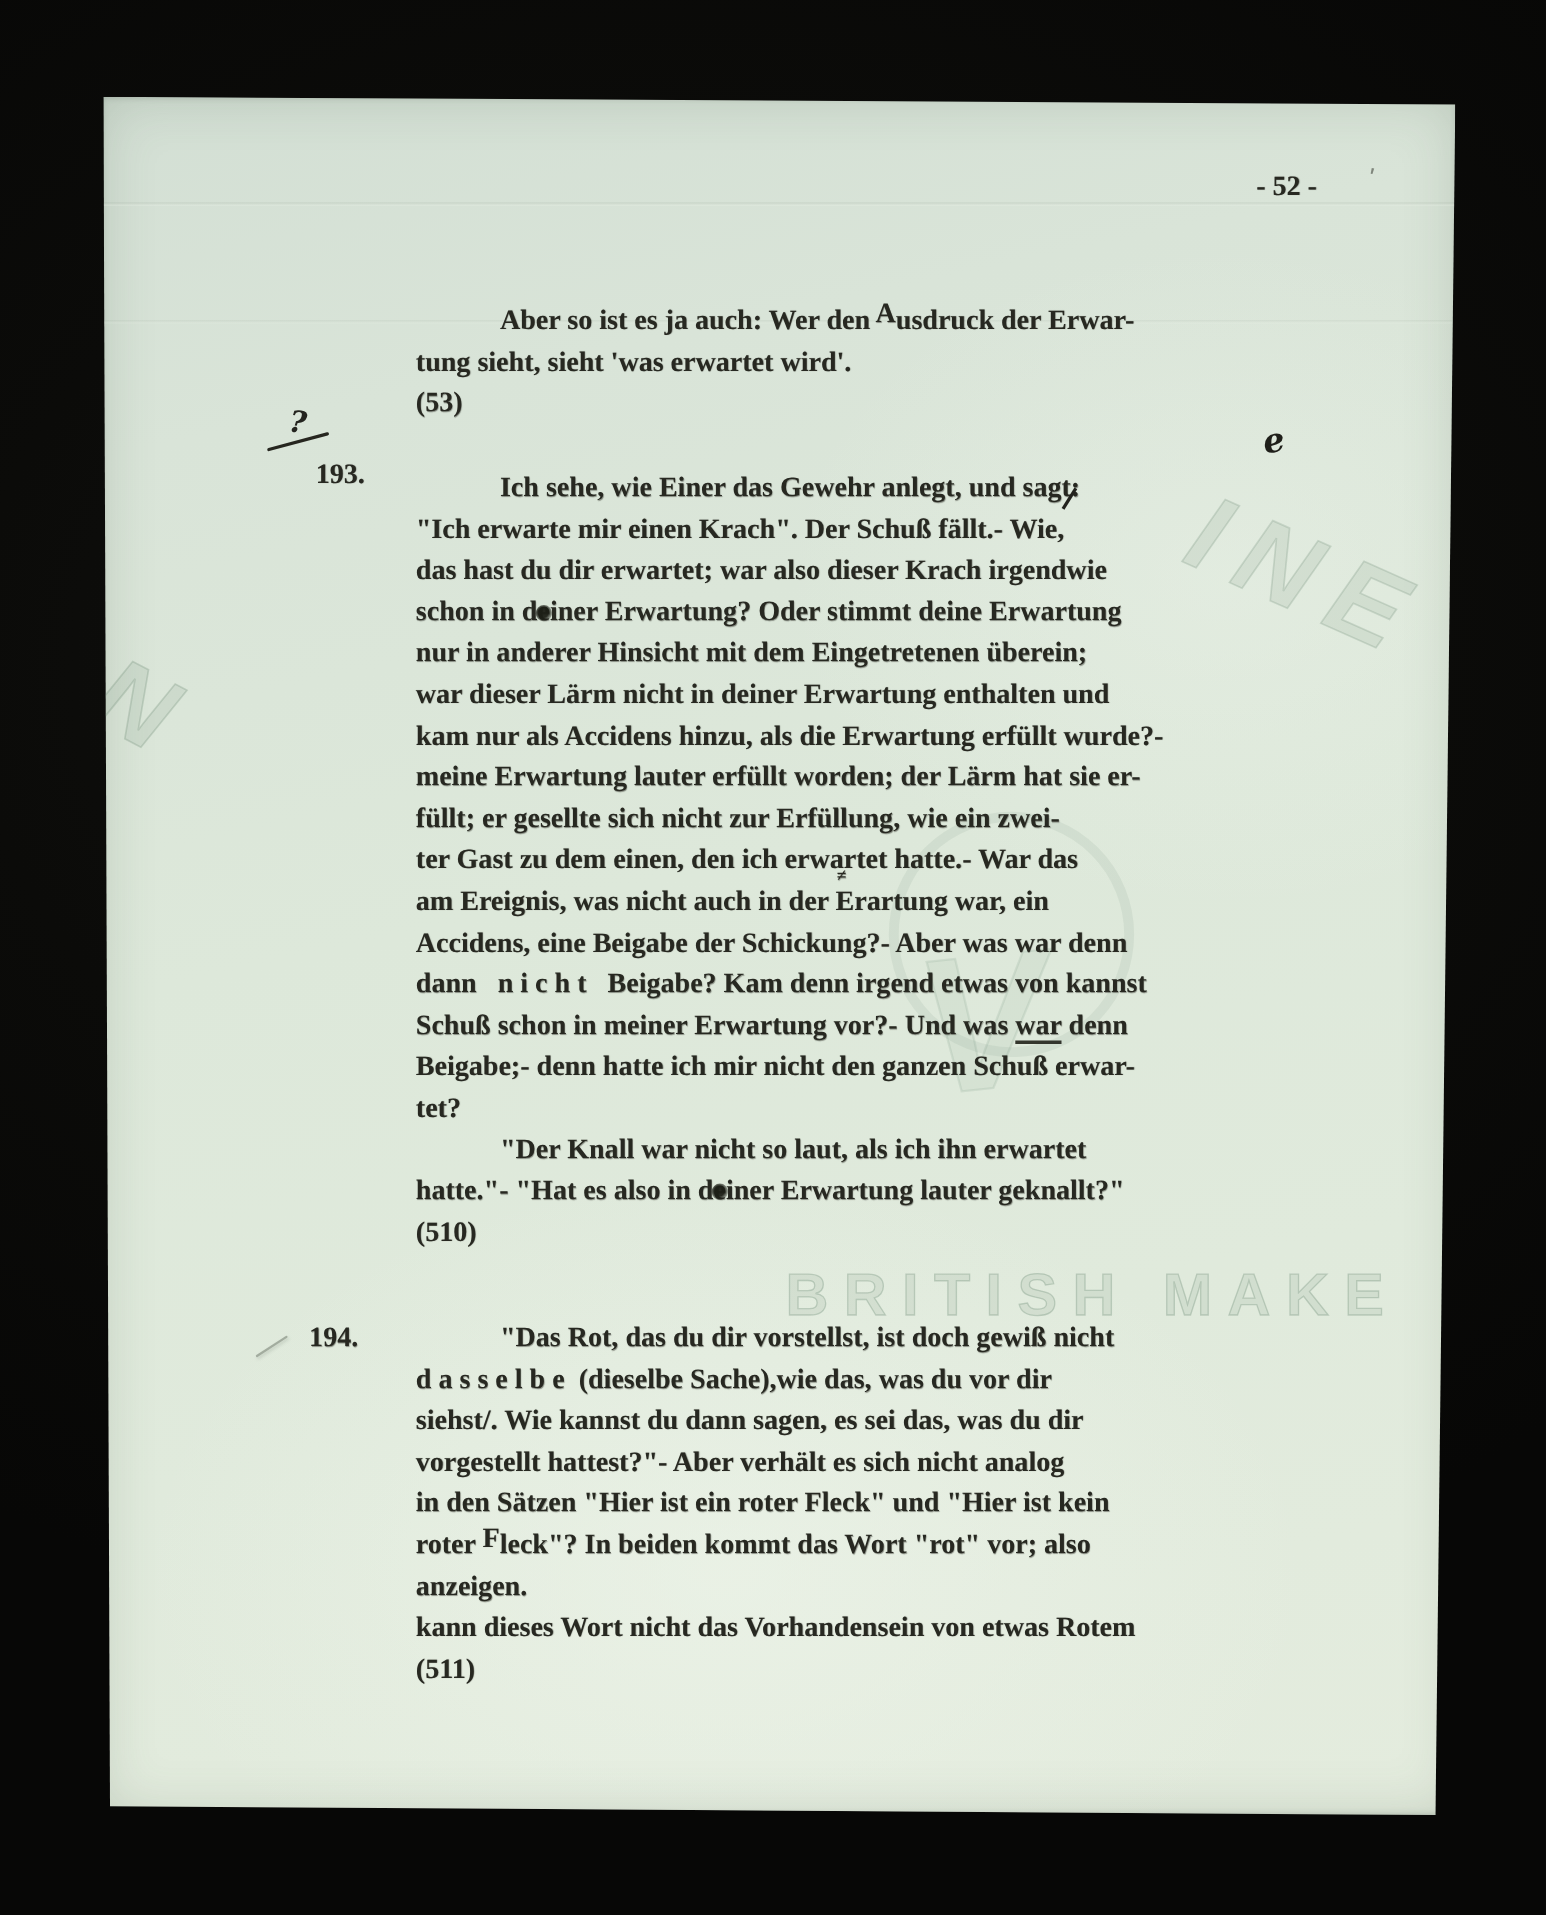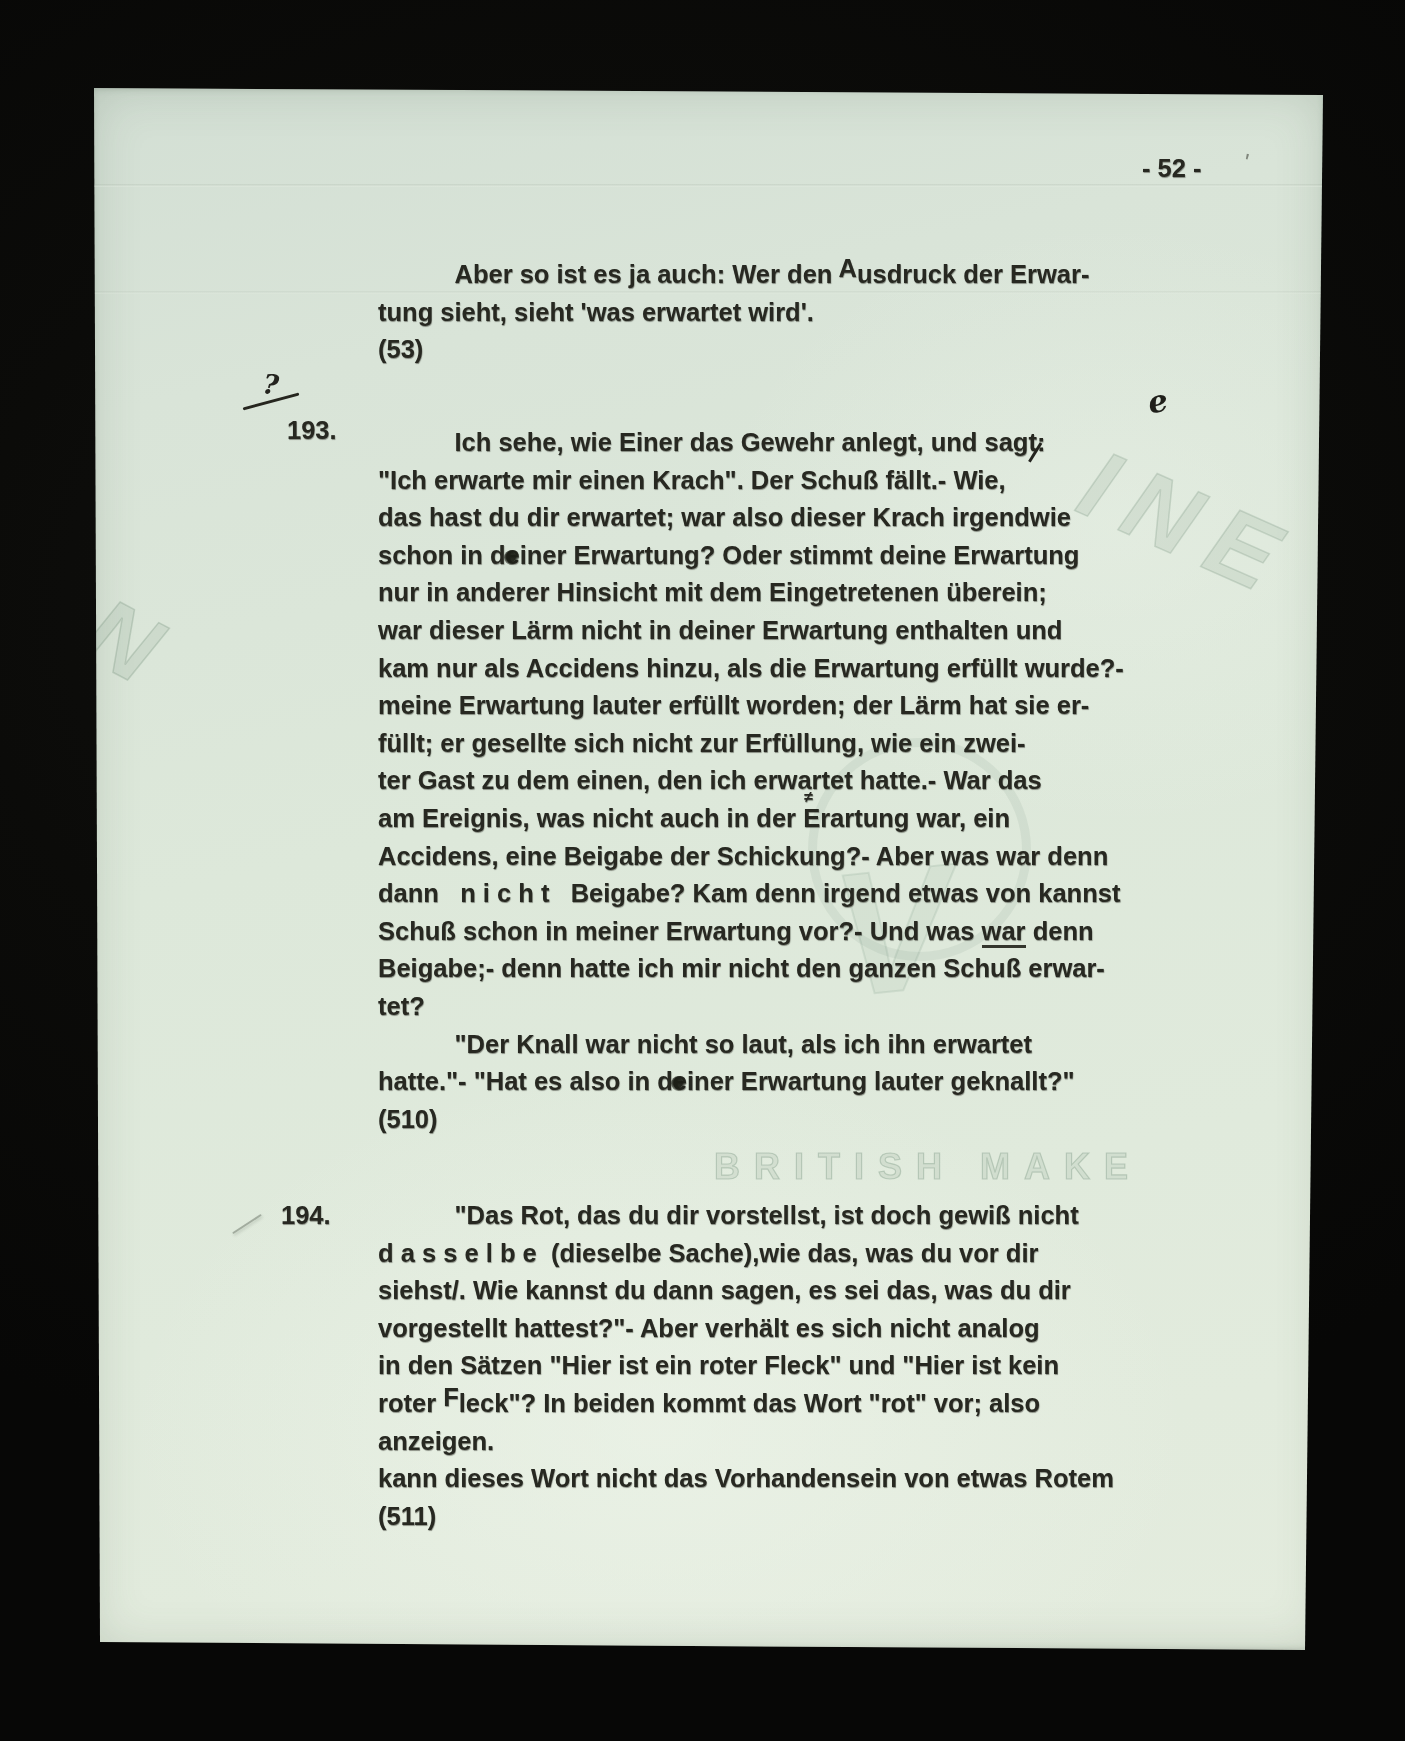--- a/index.html
+++ b/index.html
@@ -21,21 +21,21 @@
     box-shadow: inset 0 0 50px rgba(70,90,72,0.20), inset 0 0 7px rgba(55,70,56,0.28);
     clip-path: polygon(2px 0px, 1231px 7px, 1213px 1562px, 8px 1554px);
   }
   .crease{position:absolute;left:0;width:100%;height:3px;
     background:linear-gradient(to bottom, rgba(96,112,96,0.16), rgba(238,245,235,0.45));}
   .crease.c1{top:96px;opacity:.8;}
   .crease.c2{top:203px;opacity:.55;}
 
   
   .line,.seclabel,.pagenum{
-    font-family:Liberation Sans, sans-serif;
+    font-family:Liberation Serif, serif;
     font-weight:700;font-size:25.5px;color:#272821;
     text-shadow:0.5px 0.5px 0.8px rgba(30,32,24,0.45);
   }
   .section{position:absolute;left:286px;}
   .line{height:37.6px;line-height:37.6px;white-space:pre;}
   .indent{padding-left:76.5px;}
   .seclabel{position:absolute;height:37.6px;line-height:37.6px;margin-left:32px;}
   .pagenum{position:absolute;left:1050px;top:62px;height:37.6px;line-height:37.6px;}
   .corner-tick{position:absolute;left:1149px;top:64px;
     font:700 17px "Liberation Mono","DejaVu Sans Mono",monospace;color:#272821;
@@ -61,21 +61,21 @@
   .hand-e{position:absolute;left:1056px;top:295px;
     font:italic 700 31px "DejaVu Serif",serif;color:#1f1f1a;transform:rotate(-10deg);}
   .smudge{position:absolute;left:138px;top:1135px;width:34px;height:2px;
     background:rgba(70,80,68,0.4);border-radius:2px;transform:rotate(-33deg);
     box-shadow:0 2px 3px rgba(70,80,68,0.22);}
 
   
   .wm{position:absolute;pointer-events:none;
     font-family:"Liberation Sans",sans-serif;font-weight:700;
     color:rgba(120,148,126,0.14);-webkit-text-stroke:1.2px rgba(110,140,118,0.32);}
-  .wm-brand{left:622px;top:1058px;font-size:36px;letter-spacing:14px;}
+  .wm-brand{left:622px;top:1058px;font-size:54px;letter-spacing:14px;}
   .wm-left{left:-4px;top:498px;font-size:95px;font-style:italic;transform:rotate(28deg);
     -webkit-text-stroke:1.5px rgba(110,140,118,0.28);}
   .wm-right{left:985px;top:380px;font-size:98px;font-style:italic;letter-spacing:20px;
     transform:rotate(24deg);-webkit-text-stroke:1.5px rgba(110,140,118,0.24);}
   .wm-ring{position:absolute;left:716px;top:650px;width:205px;height:205px;border-radius:50%;
     border:9px solid rgba(110,140,118,0.11);pointer-events:none;}
   .wm-v{left:742px;top:742px;font-size:175px;font-style:italic;transform:rotate(-6deg);
     -webkit-text-stroke:2px rgba(110,140,118,0.15);color:rgba(120,148,126,0.08);}
 </style>
 </head>
@@ -96,21 +96,21 @@
     <div class="pagenum">- 52 -</div>
     <div class="corner-tick">'</div>
 
     <div id="typed-body"></div>
 
     <div class="hand-q">?</div>
     <div class="hand-slash"></div>
     <div class="hand-e">e</div>
     <div class="smudge"></div>
 
-  <div class="section" style="top: 168px;">
+  <div class="section" style="top: 184px;">
         <div class="line indent">Aber so ist es ja auch: Wer den <span class="raised">A</span>usdruck der Erwar-</div>
         <div class="line">tung sieht, sieht 'was erwartet wird'.</div>
         <div class="line">(53)</div>
       </div>
       <div class="seclabel" style="left: 163px; top: 324px;">193.</div>
       <div class="section" style="top: 336px;">
         <div class="line indent">Ich sehe, wie Einer das Gewehr anlegt, und sag<span class="struck">t</span>:</div>
         <div class="line">"Ich erwarte mir einen Krach". Der Schuß fällt.- Wie,</div>
         <div class="line">das hast du dir erwartet; war also dieser Krach irgendwie</div>
         <div class="line">schon in d<span class="blot">e</span>iner Erwartung? Oder stimmt deine Erwartung</div>

